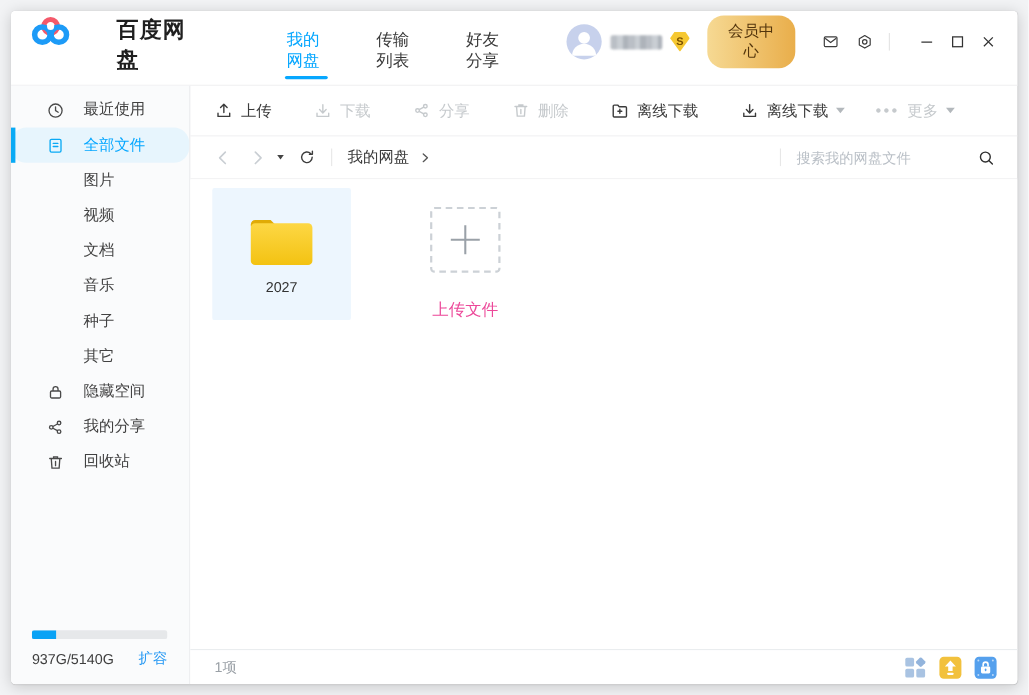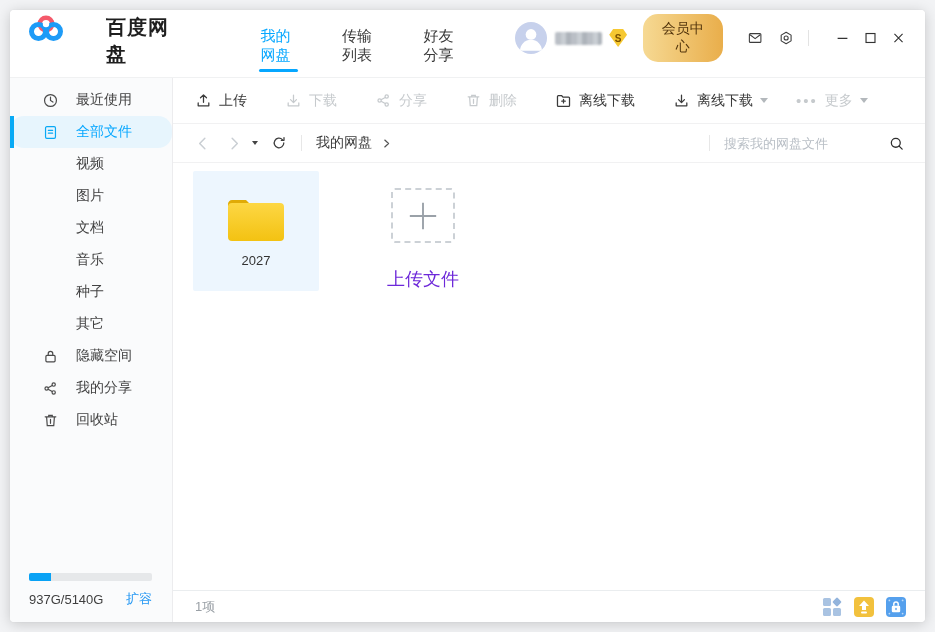--- a/index.html
+++ b/index.html
@@ -136,21 +136,21 @@
   .file-label { margin-top:9px; font-size:13px; color:#333; }
   .upload-tile {
     width:126px; height:120px; margin-left:41px; display:flex; flex-direction:column;
     align-items:center; padding-top:17px; cursor:pointer;
   }
   .upload-box {
     width:64px; height:64px; border:2px dashed #ccd1d6; border-radius:4px;
     display:flex; align-items:center; justify-content:center;
   }
   .plus-icon { width:32px; height:32px; color:#9aa1a8; }
-  .upload-label { margin-top:24px; font-size:18px; color:#6d28d9; }
+  .upload-label { margin-top:24px; font-size:15px; color:#ec4899; }
   
   .statusbar {
     height:32px; flex:0 0 32px; display:flex; align-items:center;
     padding:0 18px 0 22px; border-top:1px solid #eaedef; background:#fff;
   }
   .item-count { font-size:13px; color:#9aa0a6; }
   .status-icons { margin-left:auto; display:flex; align-items:center; }
   .status-icon { width:22px; height:22px; margin-left:10px; cursor:pointer; }
 </style>
 </head>
@@ -225,24 +225,24 @@
         <span>最近使用</span>
       </div>
       <div class="side-item selected">
         <svg class="side-icon" viewBox="0 0 24 24" fill="none" stroke="currentColor" stroke-width="1.7">
           <rect x="5" y="3.8" width="14" height="16.4" rx="1.8"></rect>
             <path d="M9 9h6M9 13h6" stroke-linecap="round"></path>
         </svg>
         <span>全部文件</span>
       </div>
       <div class="side-item sub">
+        <span>图片</span>
+      </div>
+      <div class="side-item sub">
         <span>视频</span>
-      </div>
-      <div class="side-item sub">
-        <span>图片</span>
       </div>
       <div class="side-item sub">
         <span>文档</span>
       </div>
       <div class="side-item sub">
         <span>音乐</span>
       </div>
       <div class="side-item sub">
         <span>种子</span>
       </div>

